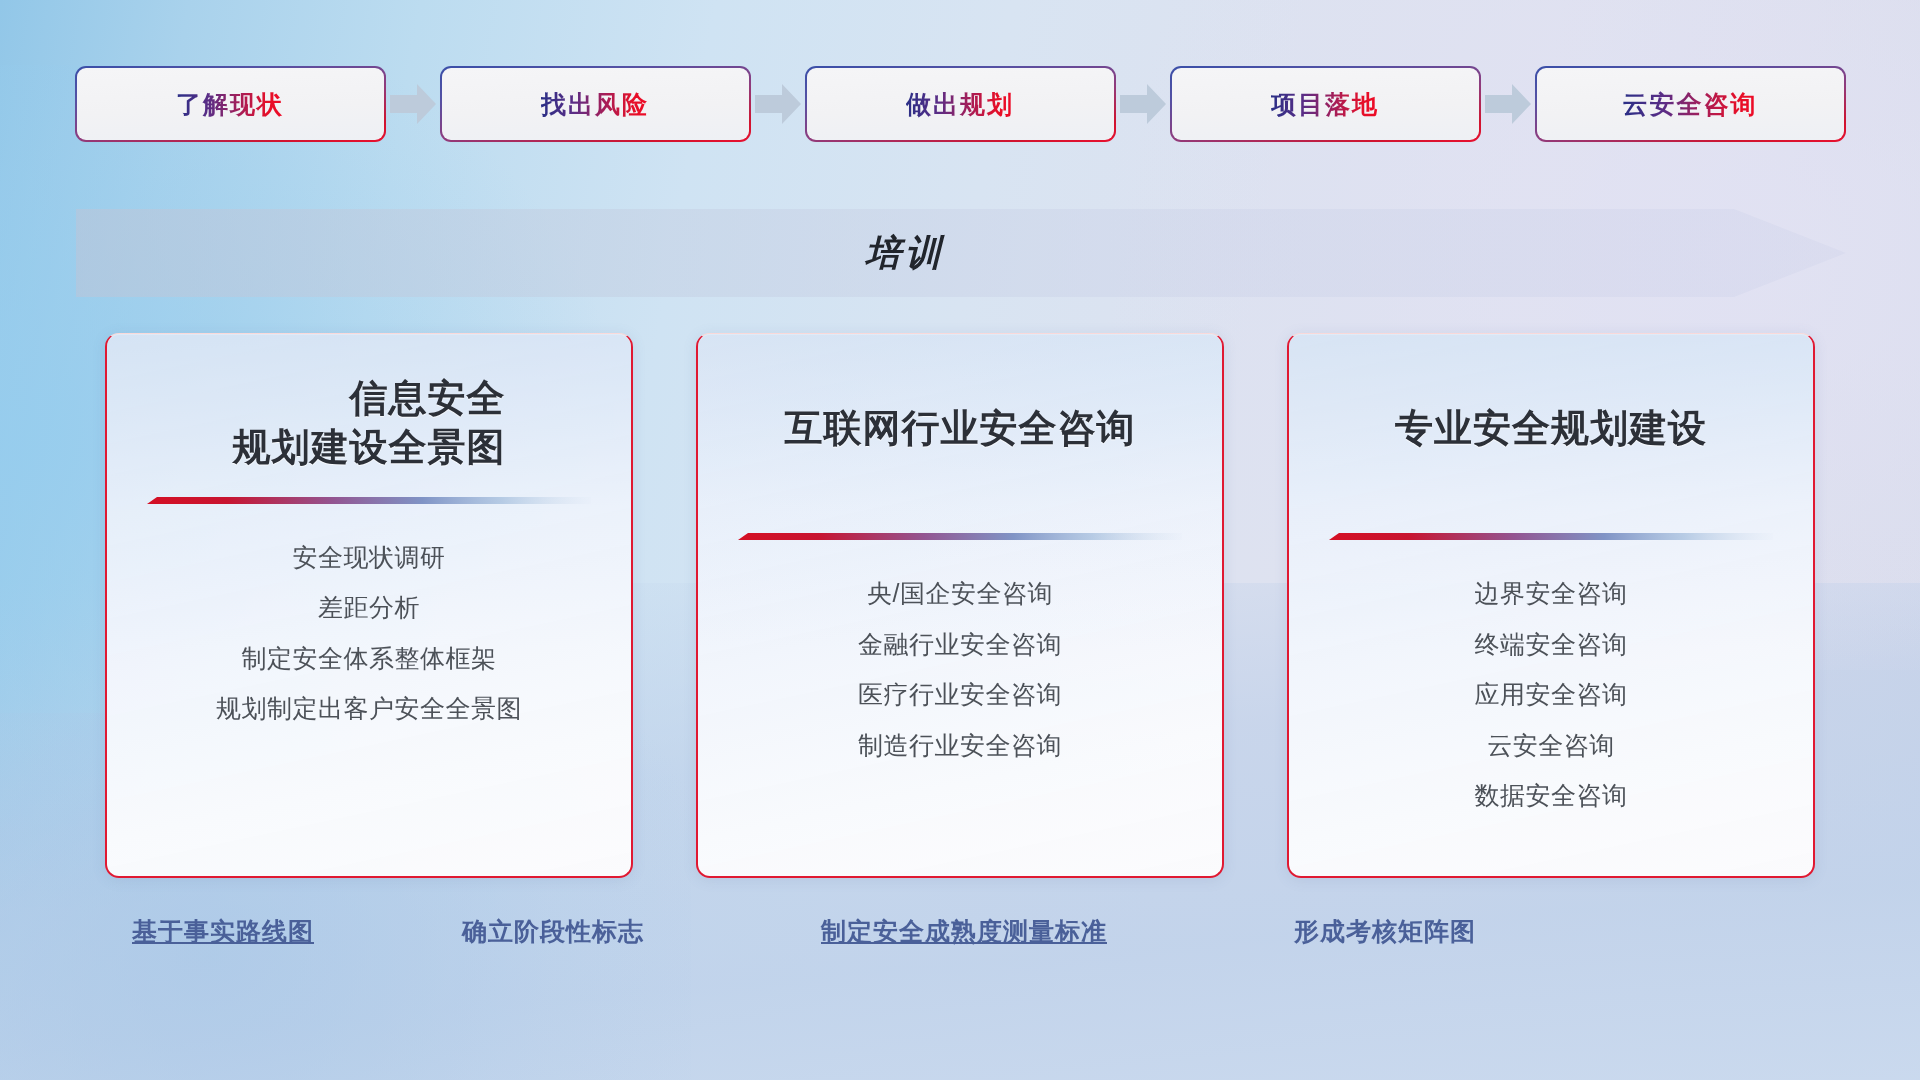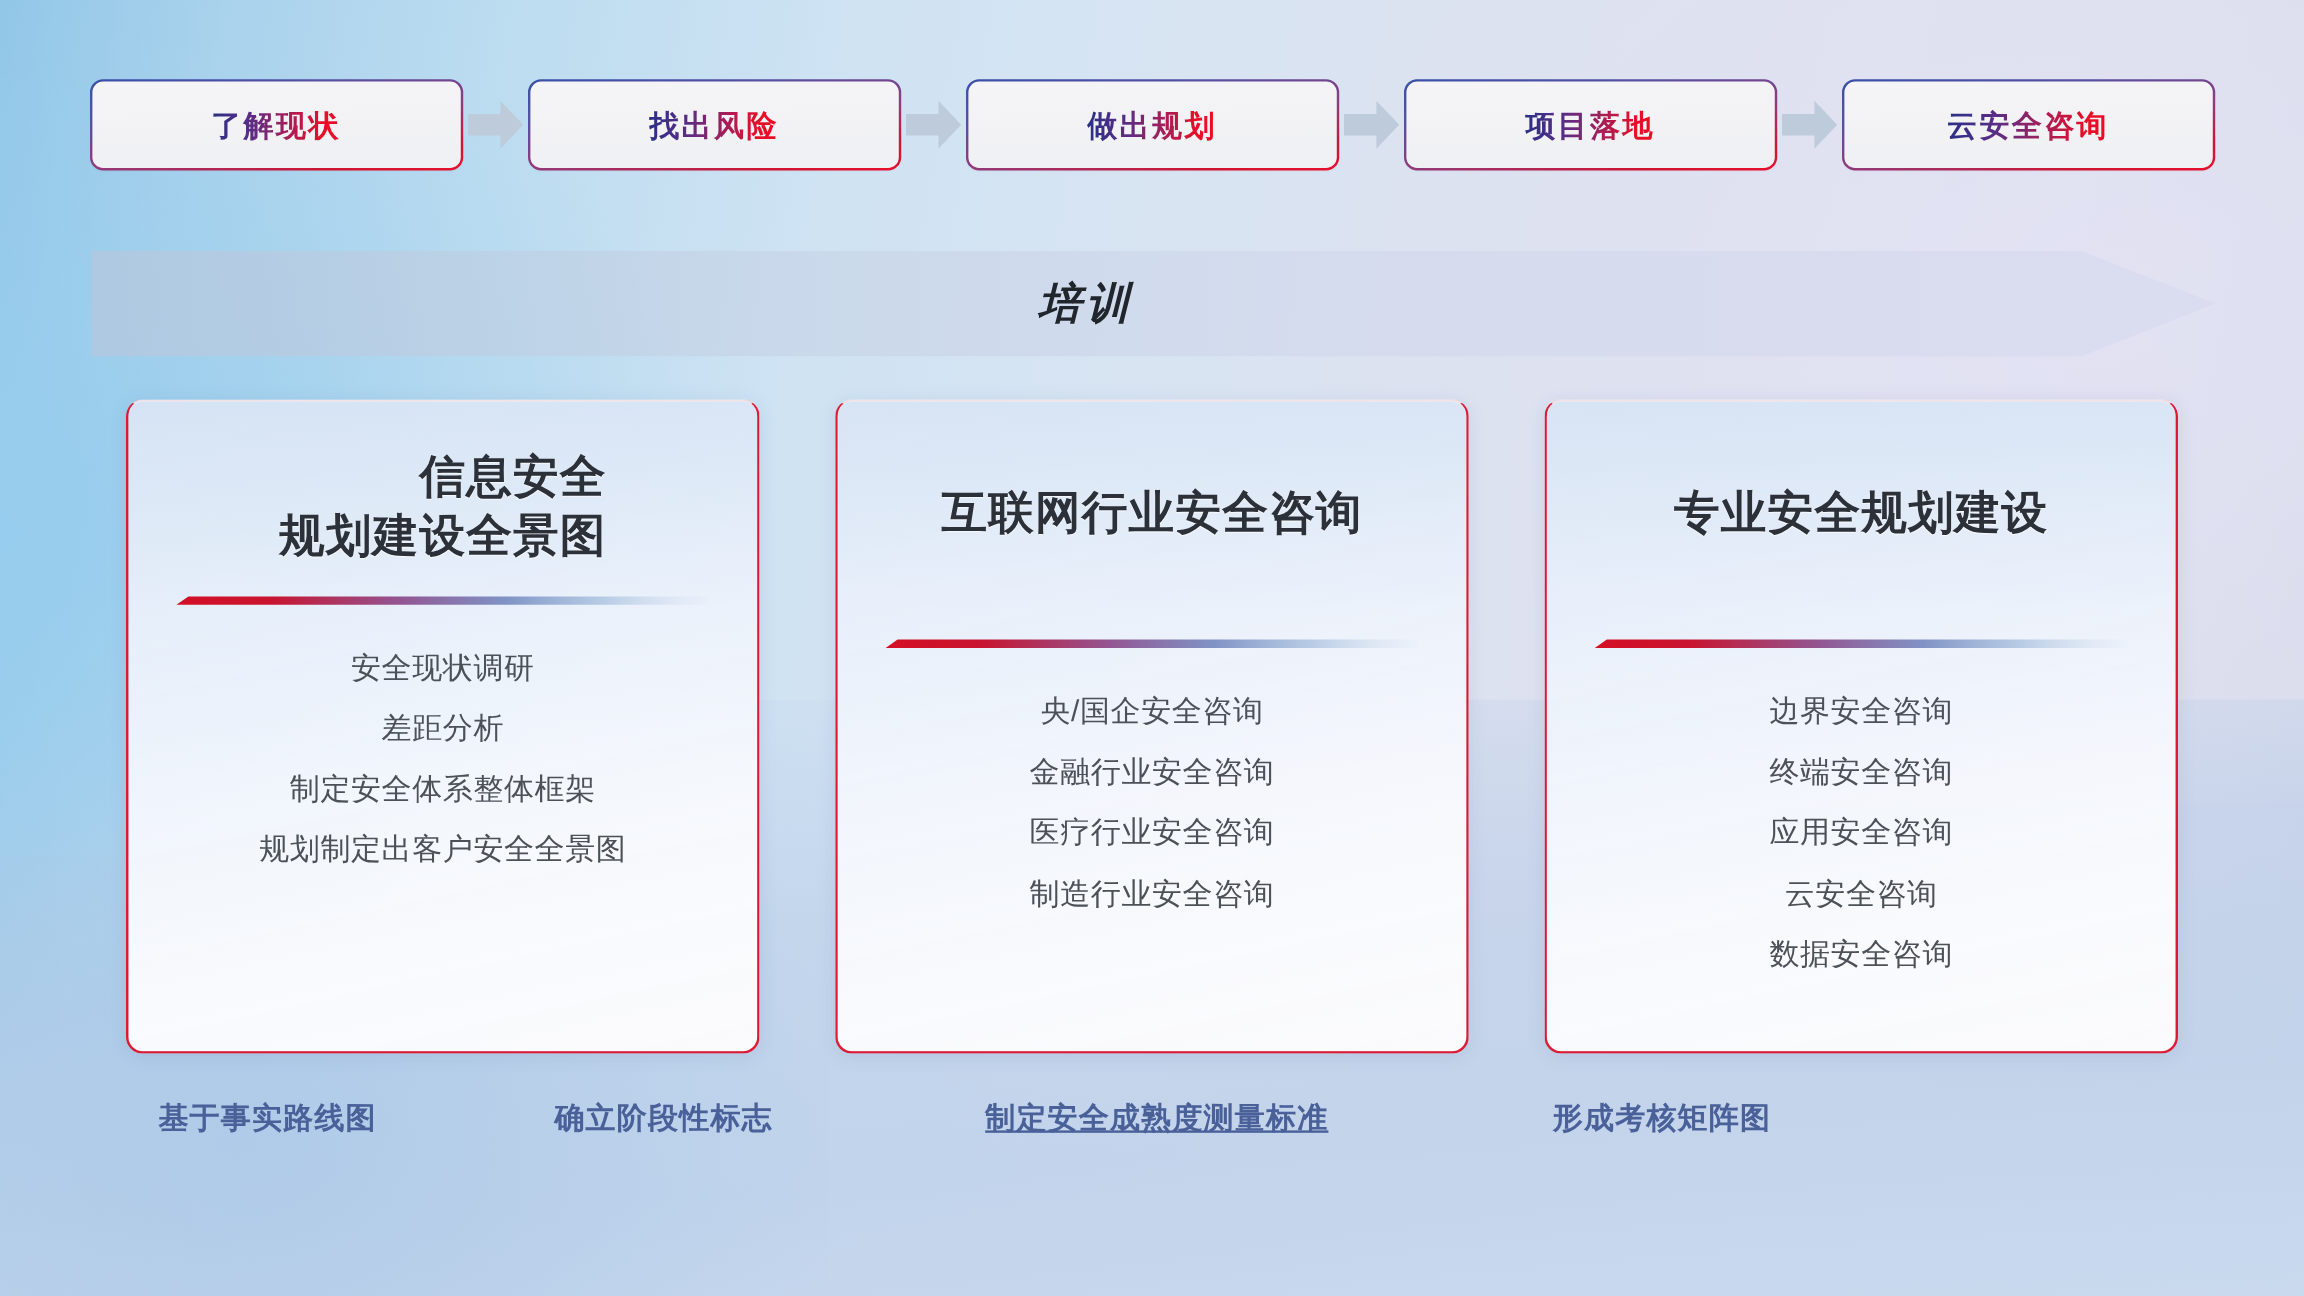--- a/index.html
+++ b/index.html
@@ -159,21 +159,21 @@
     white-space:nowrap;
   }
 
   
   .captions { position:absolute; left:0; right:0; top:915px; height:50px; }
   .caption {
     position:absolute; top:0;
     font-size:25px; font-weight:700; color:#4a6099;
     letter-spacing:1px; white-space:nowrap;
   }
-  .caption.c0 { left:132px; }
+  .caption.c0 { left:132px;text-decoration:underline; }
   .caption.c1 { left:462px; }
   .caption.c2 { left:821px;text-decoration:underline; }
   .caption.c3 { left:1294px; }
 </style>
 </head>
 <body>
 
 <div class="bg-root">
   <div class="bg-base"></div>
   <div class="bg-lower"></div>

